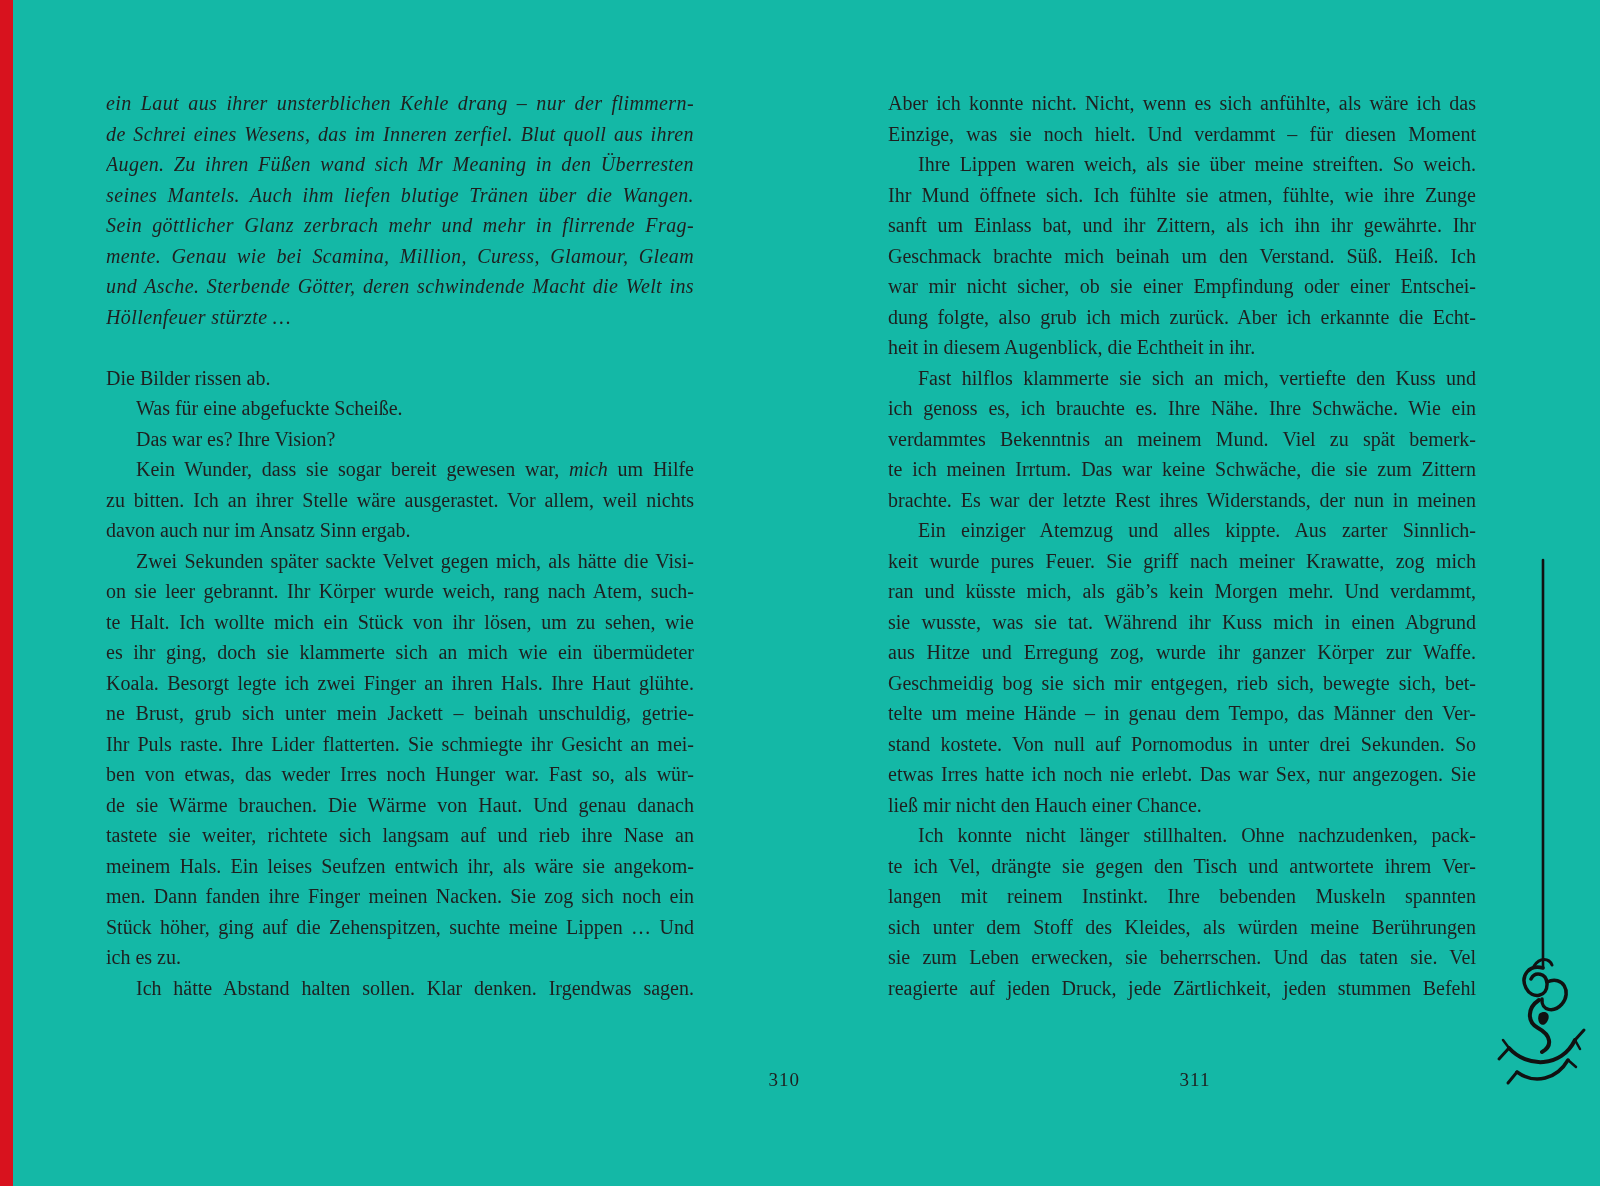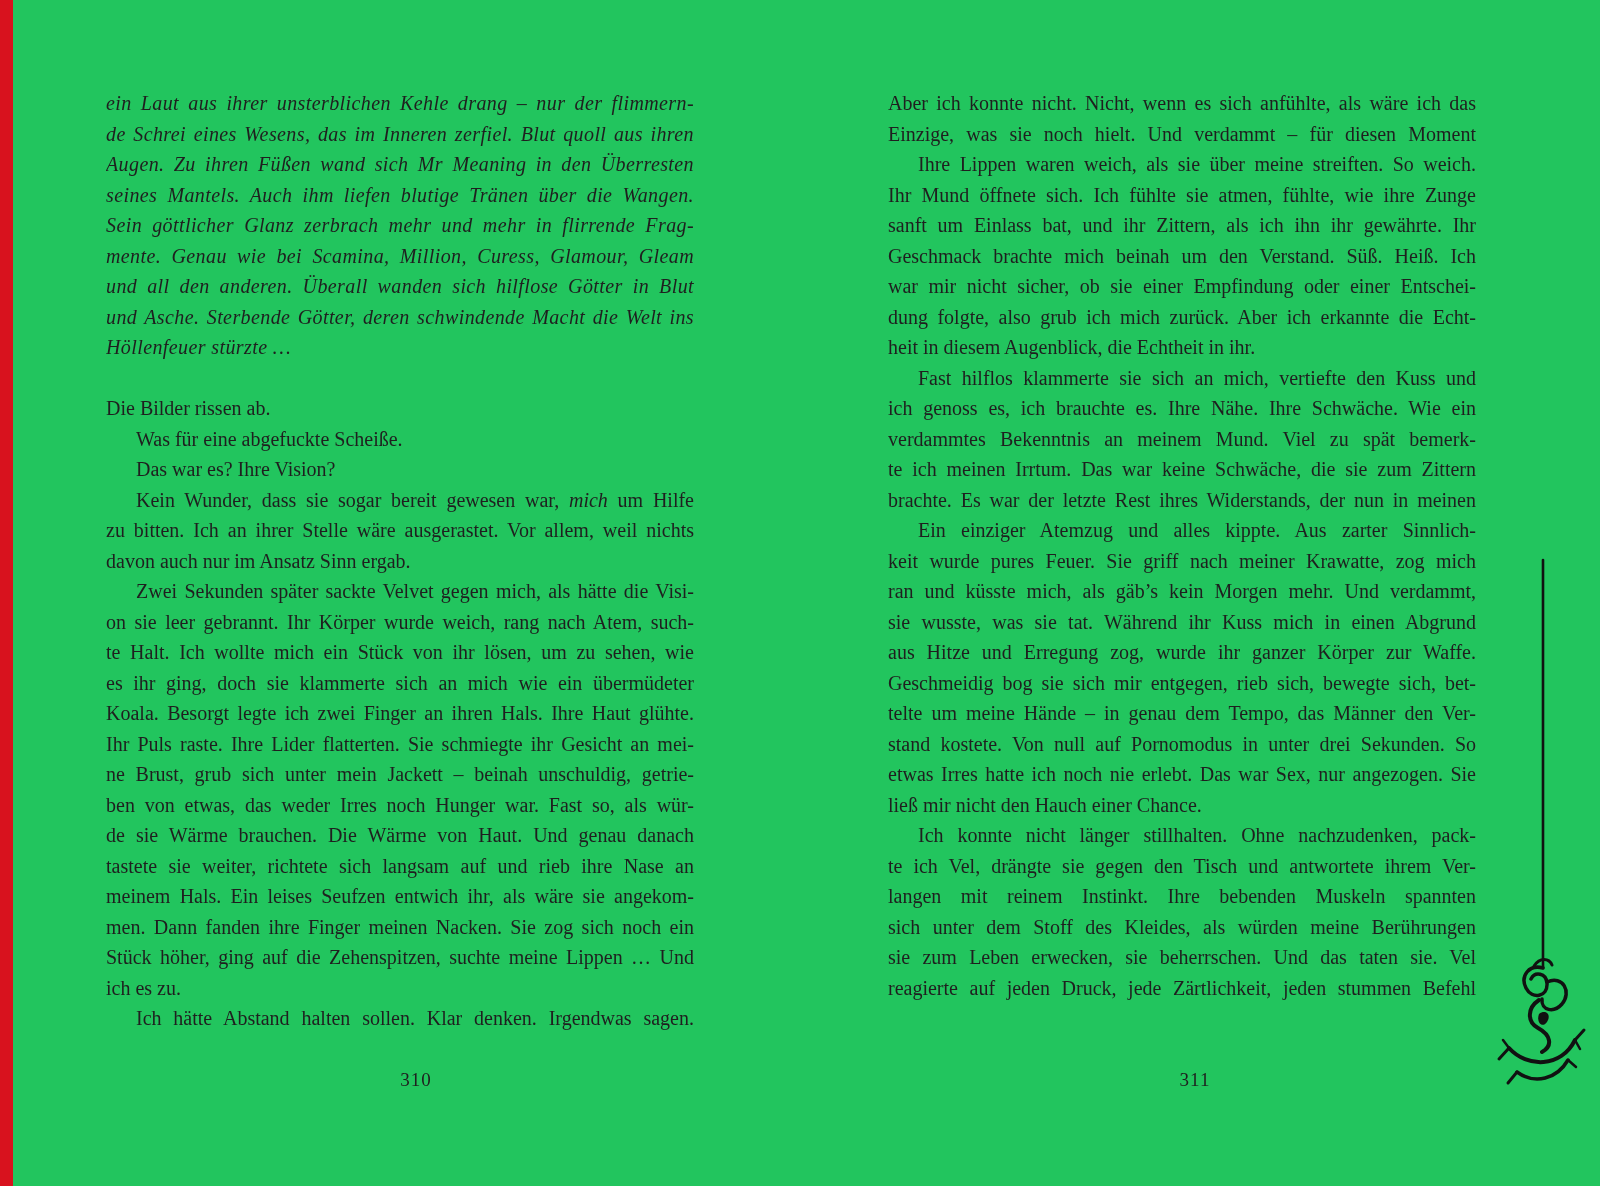--- a/index.html
+++ b/index.html
@@ -28,58 +28,57 @@
     overflow:hidden;
   }
   .line.flush{text-align-last:left;}
   .line.ind{text-indent:30px;}
   .line.it{font-style:italic;letter-spacing:0.4px;}
   .gap{height:30.5px;}
   .folio{
     position:absolute;top:1066px;height:28px;line-height:28px;
     font-size:19px;text-align:center;letter-spacing:1px;
   }
-  #folio-left{left:16px;width:800px;}
+  #folio-left{left:0;width:800px;text-align:right;}
   #folio-right{left:795px;width:800px;}
   .sword{
     position:absolute;left:1481px;top:552px;width:110px;height:545px;
   }
   .sword svg{display:block;}
 </style>
 </head>
 <body>
 
-<div id="spread" style="background: #22c55e; color: rgb(31, 31, 31);">
+<div id="spread" style="background: #14b8a6; color: rgb(31, 31, 31);">
 
   <div class="edge-strip" style="background: rgb(216, 18, 30);"></div>
 
   <div class="textcol" id="leftcol">
       <div class="line it">ein Laut aus ihrer unsterblichen Kehle drang – nur der flimmern-</div>
       <div class="line it">de Schrei eines Wesens, das im Inneren zerfiel. Blut quoll aus ihren</div>
       <div class="line it">Augen. Zu ihren Füßen wand sich Mr Meaning in den Überresten</div>
       <div class="line it">seines Mantels. Auch ihm liefen blutige Tränen über die Wangen.</div>
       <div class="line it">Sein göttlicher Glanz zerbrach mehr und mehr in flirrende Frag-</div>
       <div class="line it">mente. Genau wie bei Scamina, Million, Curess, Glamour, Gleam</div>
-      <div class="line it">und all den anderen. Überall wanden sich hilflose Götter in Blut</div>
       <div class="line it">und Asche. Sterbende Götter, deren schwindende Macht die Welt ins</div>
       <div class="line it flush">Höllenfeuer stürzte …</div>
       <div class="gap"></div>
       <div class="line flush">Die Bilder rissen ab.</div>
       <div class="line ind flush">Was für eine abgefuckte Scheiße.</div>
       <div class="line ind flush">Das war es? Ihre Vision?</div>
       <div class="line ind">Kein Wunder, dass sie sogar bereit gewesen war, <em>mich</em> um Hilfe</div>
       <div class="line">zu bitten. Ich an ihrer Stelle wäre ausgerastet. Vor allem, weil nichts</div>
       <div class="line flush">davon auch nur im Ansatz Sinn ergab.</div>
       <div class="line ind">Zwei Sekunden später sackte Velvet gegen mich, als hätte die Visi-</div>
       <div class="line">on sie leer gebrannt. Ihr Körper wurde weich, rang nach Atem, such-</div>
       <div class="line">te Halt. Ich wollte mich ein Stück von ihr lösen, um zu sehen, wie</div>
       <div class="line">es ihr ging, doch sie klammerte sich an mich wie ein übermüdeter</div>
       <div class="line">Koala. Besorgt legte ich zwei Finger an ihren Hals. Ihre Haut glühte.</div>
+      <div class="line">ne Brust, grub sich unter mein Jackett – beinah unschuldig, getrie-</div>
       <div class="line">Ihr Puls raste. Ihre Lider flatterten. Sie schmiegte ihr Gesicht an mei-</div>
-      <div class="line">ne Brust, grub sich unter mein Jackett – beinah unschuldig, getrie-</div>
       <div class="line">ben von etwas, das weder Irres noch Hunger war. Fast so, als wür-</div>
       <div class="line">de sie Wärme brauchen. Die Wärme von Haut. Und genau danach</div>
       <div class="line">tastete sie weiter, richtete sich langsam auf und rieb ihre Nase an</div>
       <div class="line">meinem Hals. Ein leises Seufzen entwich ihr, als wäre sie angekom-</div>
       <div class="line">men. Dann fanden ihre Finger meinen Nacken. Sie zog sich noch ein</div>
       <div class="line">Stück höher, ging auf die Zehenspitzen, suchte meine Lippen … Und</div>
       <div class="line flush">ich es zu.</div>
       <div class="line ind">Ich hätte Abstand halten sollen. Klar denken. Irgendwas sagen.</div>
     </div>
 

